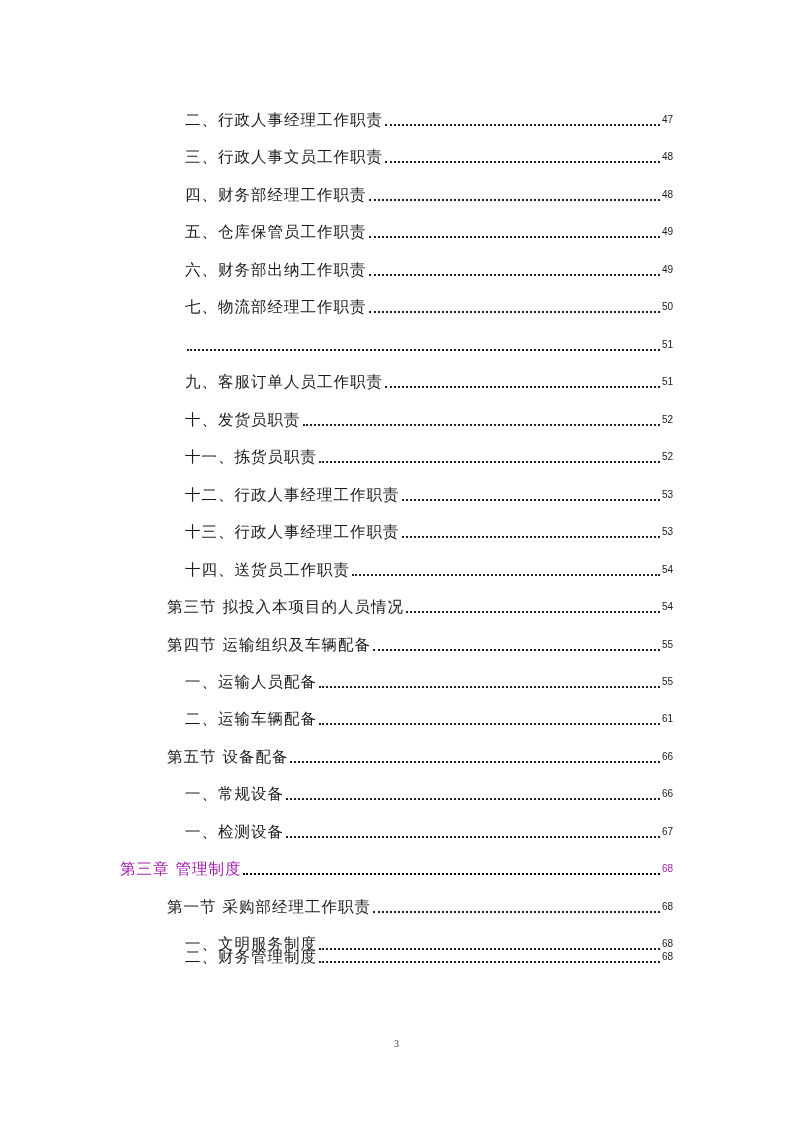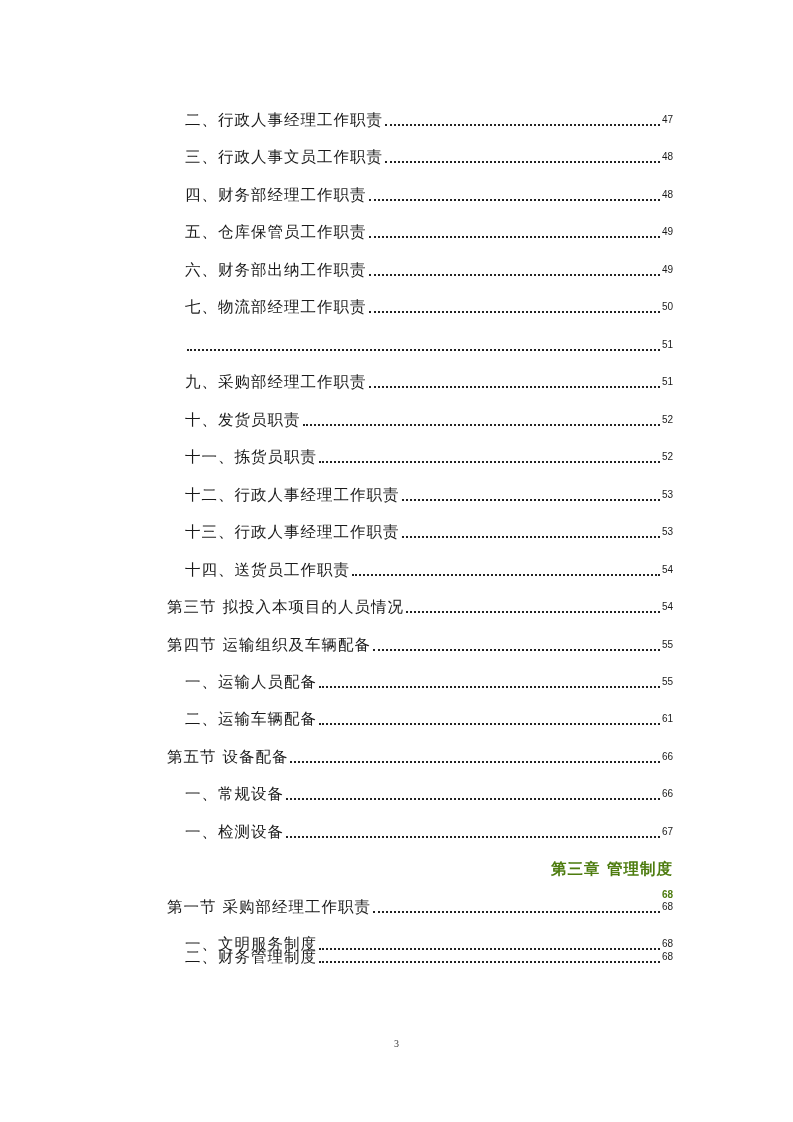--- a/index.html
+++ b/index.html
@@ -11,22 +11,23 @@
   .toc { position: absolute; left: 0; top: 0; width: 793px; }
   .toc-row {
     position: absolute;
     right: 120px;
     height: 26px;
     display: flex;
     align-items: flex-end;
     font-size: 15.5px;
     line-height: 26px;
     white-space: nowrap;
+    justify-content: center;
   }
-  .toc-row.lvl1 { left: 120px; font-weight: bold; color: #4d7c0f; flex-direction: column; }
+  .toc-row.lvl1 { left: 120px; font-weight: normal; color: #a21caf; }
   .toc-row.lvl2 { left: 167px; }
   .toc-row.lvl3 { left: 185px; }
   .toc-title { flex: 0 0 auto; letter-spacing: 1px; }
   .toc-leader {
     flex: 1 1 auto;
     overflow: hidden;
     margin: 0 2px;
     height: 26px;
     position: relative;
   }
@@ -75,21 +76,21 @@
   <div class="toc-row lvl3" style="top:294px">
     <span class="toc-title">七、物流部经理工作职责</span>
     <span class="toc-leader"></span>
     <span class="toc-page">50</span>
   </div>
   <div class="toc-row lvl3" style="top:332px">
     <span class="toc-leader"></span>
     <span class="toc-page">51</span>
   </div>
   <div class="toc-row lvl3" style="top:369px">
-    <span class="toc-title">九、采购部经理工作职责</span>
+    <span class="toc-title">九、客服订单人员工作职责</span>
     <span class="toc-leader"></span>
     <span class="toc-page">51</span>
   </div>
   <div class="toc-row lvl3" style="top:407px">
     <span class="toc-title">十、发货员职责</span>
     <span class="toc-leader"></span>
     <span class="toc-page">52</span>
   </div>
   <div class="toc-row lvl3" style="top:444px">
     <span class="toc-title">十一、拣货员职责</span>

